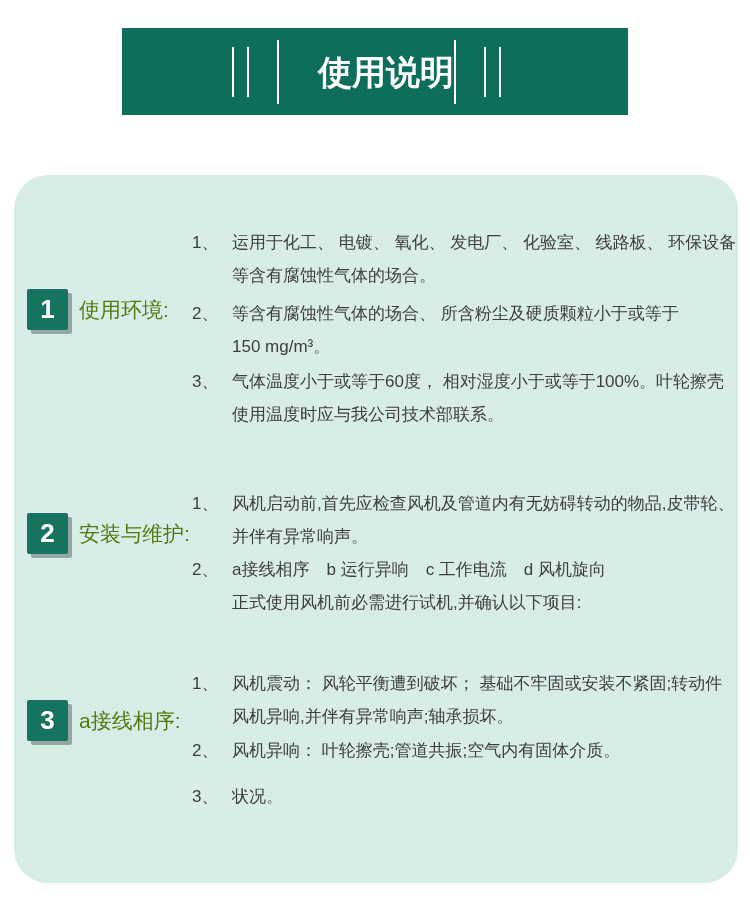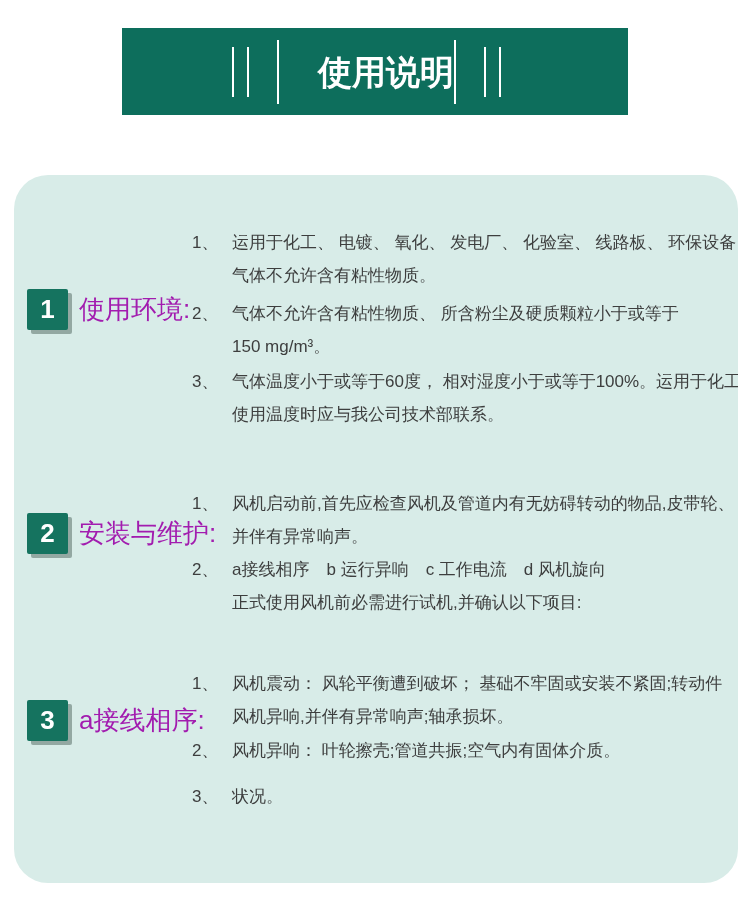--- a/index.html
+++ b/index.html
@@ -48,21 +48,21 @@
     display:flex; align-items:center; gap:11px;
   }
   .badge {
     width:41px; height:41px; flex:0 0 auto;
     background:#15735f; border-radius:2px;
     box-shadow:4px 4px 0 #93a8a2;
     color:#ffffff; font-size:26px; font-weight:bold;
     display:flex; align-items:center; justify-content:center;
   }
   .sec-label {
-    font-size:26px; color:#a21caf; white-space:nowrap;
+    font-size:21px; color:#4d7c0f; white-space:nowrap;
   }
 
   
   .item {
     position:absolute; left:178px; width:545px;
     font-size:17px; color:#3d3e3e;
   }
   .item .num {
     position:absolute; left:0; top:0;
     line-height:33px; white-space:pre;
@@ -89,34 +89,34 @@
 
   <section>
     <div class="badge-row" style="top:114px">
       <div class="badge">1</div>
       <div class="sec-label">使用环境:</div>
     </div>
     <div class="item" style="top:51px">
       <span class="num">1、</span>
       <div class="lines">
         <div class="line">运用于化工、 电镀、 氧化、 发电厂、 化验室、 线路板、 环保设备</div>
-        <div class="line">气体不允许含有粘性物质。</div>
+        <div class="line">等含有腐蚀性气体的场合。</div>
       </div>
     </div>
     <div class="item" style="top:122px">
       <span class="num">2、</span>
       <div class="lines">
-        <div class="line">气体不允许含有粘性物质、 所含粉尘及硬质颗粒小于或等于</div>
+        <div class="line">等含有腐蚀性气体的场合、 所含粉尘及硬质颗粒小于或等于</div>
         <div class="line">150 mg/m³。</div>
       </div>
     </div>
     <div class="item" style="top:190px">
       <span class="num">3、</span>
       <div class="lines">
-        <div class="line">气体温度小于或等于60度， 相对湿度小于或等于100%。运用于化工</div>
+        <div class="line">气体温度小于或等于60度， 相对湿度小于或等于100%。叶轮擦壳</div>
         <div class="line">使用温度时应与我公司技术部联系。</div>
       </div>
     </div>
   </section>
 
   <section>
     <div class="badge-row" style="top:338px">
       <div class="badge">2</div>
       <div class="sec-label">安装与维护:</div>
     </div>

